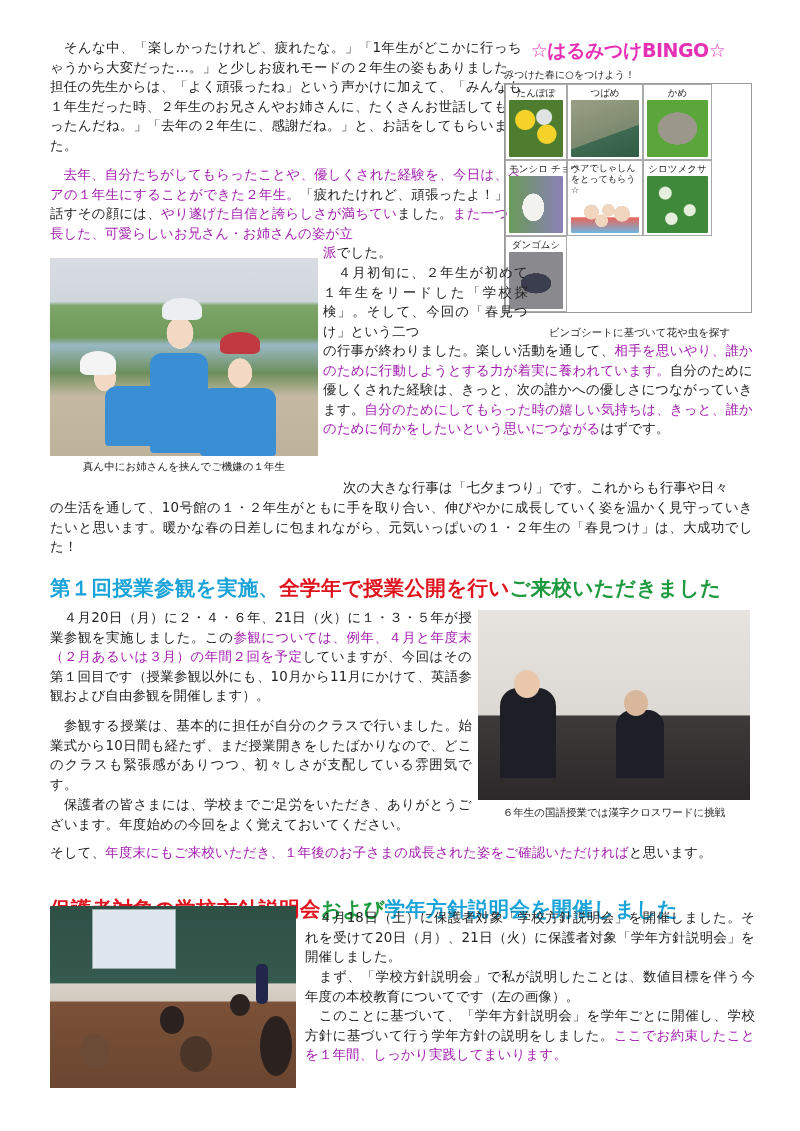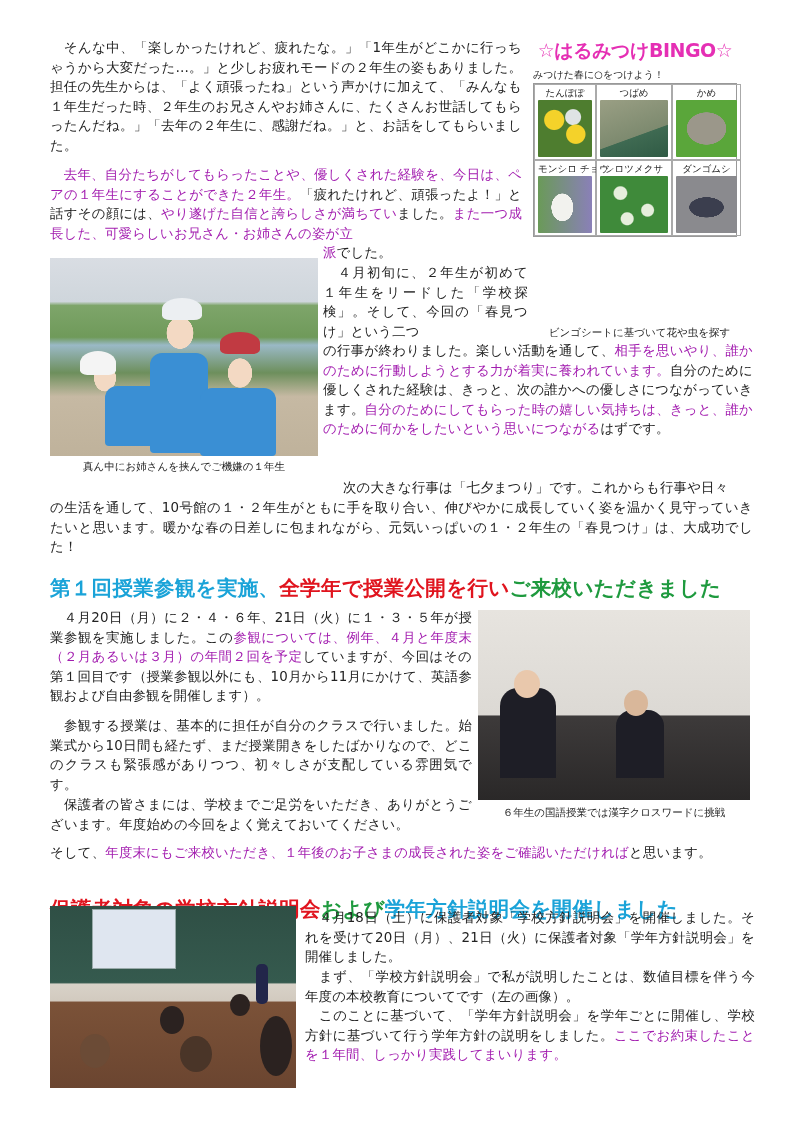--- a/index.html
+++ b/index.html
@@ -8,21 +8,21 @@
   .p { position: absolute; font-size: 13.4px; line-height: 19.6px; letter-spacing: 0.2px; text-align: justify; }
   .red { color: #a21caf; }
   .cap { position: absolute; font-size: 10.5px; color: #222; text-align: center; }
   .photo { position: absolute; overflow: hidden; }
   .h { position: absolute; font-weight: bold; font-size: 20.5px; line-height: 26px; white-space: nowrap; letter-spacing: 0.3px; }
   .c-blue { color: #1aa3d8; }
   .c-red { color: #e0141e; }
   .c-green { color: #1e9a3e; }
 
   
-  .bingo { position: absolute; left: 533px; top: 38px; width: 204px; }
+  .bingo { position: absolute; left: 504px; top: 38px; width: 248px; }
   .bingo-title { font-weight: bold; font-size: 19px; color: #e52fb4; text-align: center; letter-spacing: -0.5px; }
   .bingo-sub { font-size: 10px; margin-top: 4px; color: #222; }
   .bingo-grid { display: grid; grid-template-columns: 62px 76px 69px; border: 1px solid #999; margin-top: 1px; }
   .cell { border: 1px solid #aaa; height: 76px; padding: 2px 3px; display: flex; flex-direction: column; align-items: center; }
   .cell-label { font-size: 9.5px; line-height: 11px; width: 100%; text-align: center; white-space: nowrap; }
   .cell-img { flex: 1; width: 100%; margin-top: 2px; border-radius: 1px; }
 
   
   .kids { left: 50px; top: 258px; width: 268px; height: 198px;
     background:
@@ -65,20 +65,24 @@
         <div class="cell-label">つばめ</div>
         <div class="cell-img" style="background:linear-gradient(160deg,#9a9f84 0%,#7d8a6f 60%,#3f6a52 61%,#2f5a44 100%);"></div>
       </div>
     <div class="cell">
         <div class="cell-label">かめ</div>
         <div class="cell-img" style="background:radial-gradient(ellipse 40% 35% at 50% 50%,#9b978a 80%,transparent 82%),#5aa63a;"></div>
       </div>
     <div class="cell">
         <div class="cell-label" style="text-align:left;">モンシロ チョウ</div>
         <div class="cell-img" style="background:radial-gradient(ellipse 25% 30% at 45% 55%,#f2f2ee 80%,transparent 82%),linear-gradient(90deg,#6a9a58,#8a80b8);"></div>
+      </div>
+    <div class="cell">
+        <div class="cell-label" style="white-space:normal;text-align:left;font-size:9px;">ペアでしゃしんをとってもらう☆</div>
+        <div class="cell-img" style="background:radial-gradient(circle at 30% 40%,#f1d6bf 14%,transparent 15%),radial-gradient(circle at 55% 35%,#f1d6bf 14%,transparent 15%),radial-gradient(circle at 75% 45%,#f1d6bf 14%,transparent 15%),radial-gradient(circle at 45% 65%,#f1d6bf 14%,transparent 15%),linear-gradient(180deg,#fff 0%,#fff 55%,#e9665a 56%,#6fb6e0 100%);"></div>
       </div>
     <div class="cell">
         <div class="cell-label">シロツメクサ</div>
         <div class="cell-img" style="background:radial-gradient(circle at 30% 30%,#e6eedc 10%,transparent 12%),radial-gradient(circle at 70% 60%,#e6eedc 10%,transparent 12%),radial-gradient(circle at 40% 75%,#e6eedc 10%,transparent 12%),#3f8a3a;"></div>
       </div>
     <div class="cell">
         <div class="cell-label">ダンゴムシ</div>
         <div class="cell-img" style="background:radial-gradient(ellipse 35% 22% at 50% 55%,#3b3e4e 80%,transparent 82%),#8a8a8e;"></div>
       </div>
   </div>

